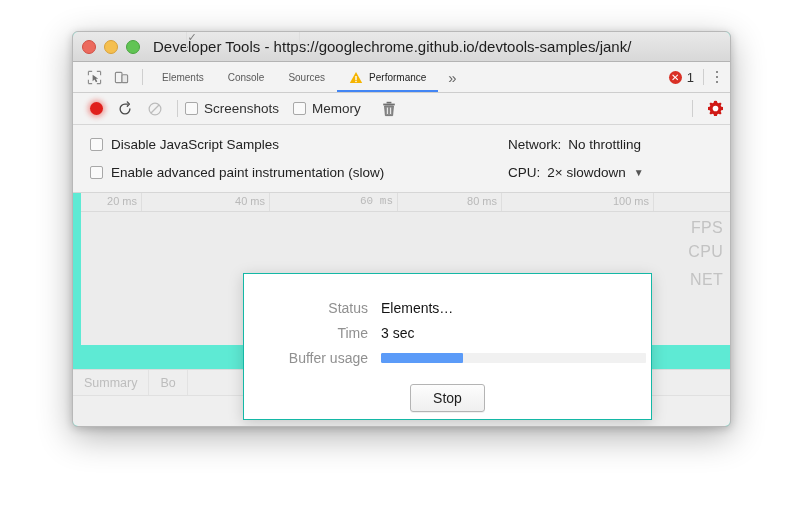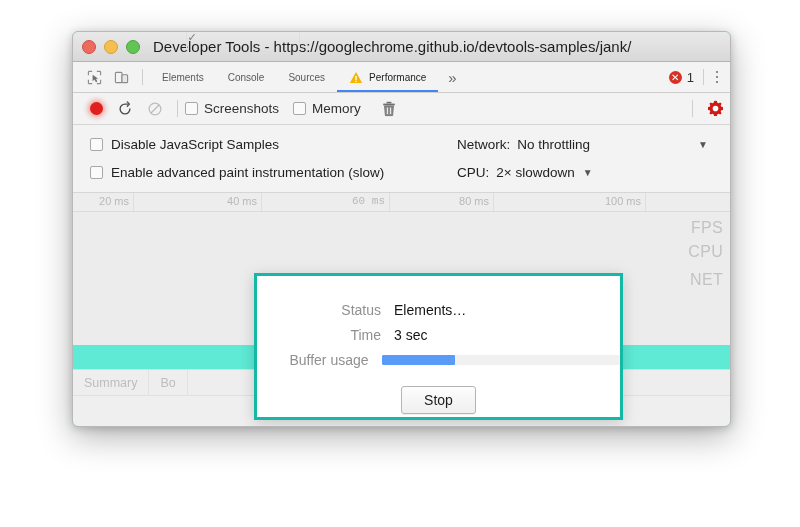--- a/index.html
+++ b/index.html
@@ -197,21 +197,21 @@
   .opt-row {
     display: flex;
     align-items: center;
     height: 28px;
     padding-left: 17px;
     box-sizing: border-box;
   }
   .opt-left {
     display: flex; align-items: center; gap: 8px;
     font-size: 13.5px; color: #222222;
-    width: 367px;
+    width: 418px;
   }
   .opt-right {
     display: flex; align-items: center;
     font-size: 13.5px; color: #222222;
     flex: 1;
   }
   .opt-label { color: #222; }
   .opt-value { margin-left: 7px; color: #222; }
   .caret { margin-left: 8px; font-size: 10px; color: #555; }
   #network-row-right { position: relative; }
@@ -220,20 +220,21 @@
     left: 241px;
     font-size: 10px;
     color: #555;
   }
 
   
   #overview-area {
     position: relative;
     height: 152px;
     background: #ececec;
+    margin-left: 8px;
   }
   #ruler {
     position: relative;
     height: 18px;
     border-bottom: 1px solid #dadada;
     background: #ededed;
   }
   .tick {
     position: absolute;
     top: 0;
@@ -279,26 +280,26 @@
     padding: 0 11px;
     font-size: 12.5px;
     color: #bdbdbd;
     border-right: 1px solid #e2e2e2;
     white-space: nowrap;
   }
 
   
   #profiling-dialog {
     position: absolute;
-    left: 181px;
+    left: 170px;
     top: 241px;
-    width: 369px;
+    width: 409px;
     height: 147px;
     background: #ffffff;
-    border: 3px solid #14b8a6;
+    border: 1px solid #14b8a6;
     box-shadow: 0 3px 14px rgba(0,0,0,0.17);
     box-sizing: border-box;
     z-index: 20;
   }
   .dlg-row {
     display: flex;
     align-items: center;
     margin-top: 2px;
     height: 23px;
   }

